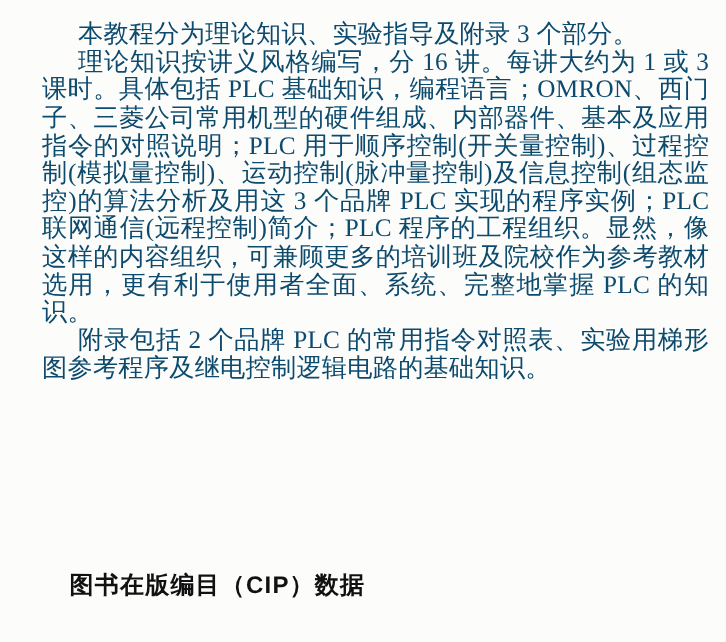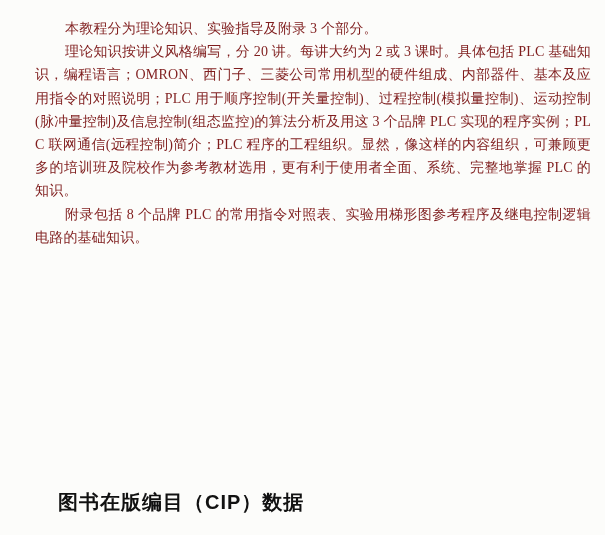--- a/index.html
+++ b/index.html
@@ -25,45 +25,45 @@
   }
   .body-text {
     position: absolute;
     left: 35px;
     top: 17px;
     width: 556px;
   }
   .para {
     margin: 0;
     padding: 0;
-    font-size: 14px;
+    font-size: 21px;
     line-height: 23.2px;
     text-align: justify;
     text-indent: 30px;
     letter-spacing: 0.2px;
-    color: #7f1d1d;
+    color: #0c4a6e;
     word-break: break-all;
   }
   .cip-heading {
     position: absolute;
     left: 58px;
-    top: 490px;
+    top: 476px;
     margin: 0;
     font-family: "Liberation Sans", "DejaVu Sans", sans-serif;
     font-weight: bold;
     font-size: 20px;
     line-height: 24px;
     letter-spacing: 1px;
     color: #111111;
     white-space: nowrap;
   }
 </style>
 </head>
 <body>
 
 <div class="page">
   <div class="body-text">
     <p class="para">本教程分为理论知识、实验指导及附录 3 个部分。</p>
-    <p class="para">理论知识按讲义风格编写，分 20 讲。每讲大约为 2 或 3 课时。具体包括 PLC 基础知识，编程语言；OMRON、西门子、三菱公司常用机型的硬件组成、内部器件、基本及应用指令的对照说明；PLC 用于顺序控制(开关量控制)、过程控制(模拟量控制)、运动控制(脉冲量控制)及信息控制(组态监控)的算法分析及用这 3 个品牌 PLC 实现的程序实例；PLC 联网通信(远程控制)简介；PLC 程序的工程组织。显然，像这样的内容组织，可兼顾更多的培训班及院校作为参考教材选用，更有利于使用者全面、系统、完整地掌握 PLC 的知识。</p>
-    <p class="para">附录包括 8 个品牌 PLC 的常用指令对照表、实验用梯形图参考程序及继电控制逻辑电路的基础知识。</p>
+    <p class="para">理论知识按讲义风格编写，分 16 讲。每讲大约为 1 或 3 课时。具体包括 PLC 基础知识，编程语言；OMRON、西门子、三菱公司常用机型的硬件组成、内部器件、基本及应用指令的对照说明；PLC 用于顺序控制(开关量控制)、过程控制(模拟量控制)、运动控制(脉冲量控制)及信息控制(组态监控)的算法分析及用这 3 个品牌 PLC 实现的程序实例；PLC 联网通信(远程控制)简介；PLC 程序的工程组织。显然，像这样的内容组织，可兼顾更多的培训班及院校作为参考教材选用，更有利于使用者全面、系统、完整地掌握 PLC 的知识。</p>
+    <p class="para">附录包括 2 个品牌 PLC 的常用指令对照表、实验用梯形图参考程序及继电控制逻辑电路的基础知识。</p>
   </div>
   <h2 class="cip-heading">图书在版编目（CIP）数据</h2>
 </div>
 
 </body></html>

